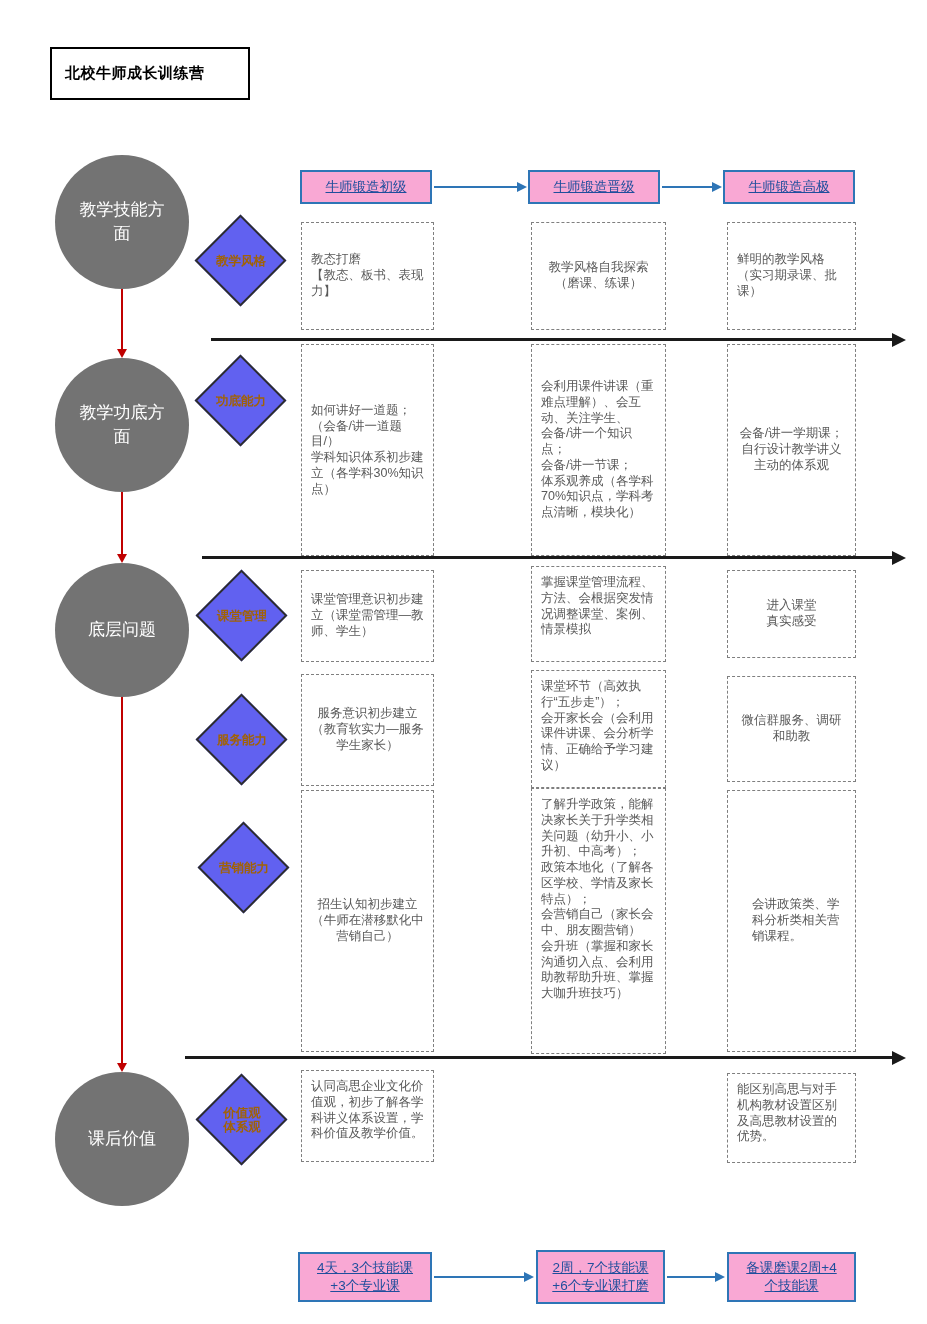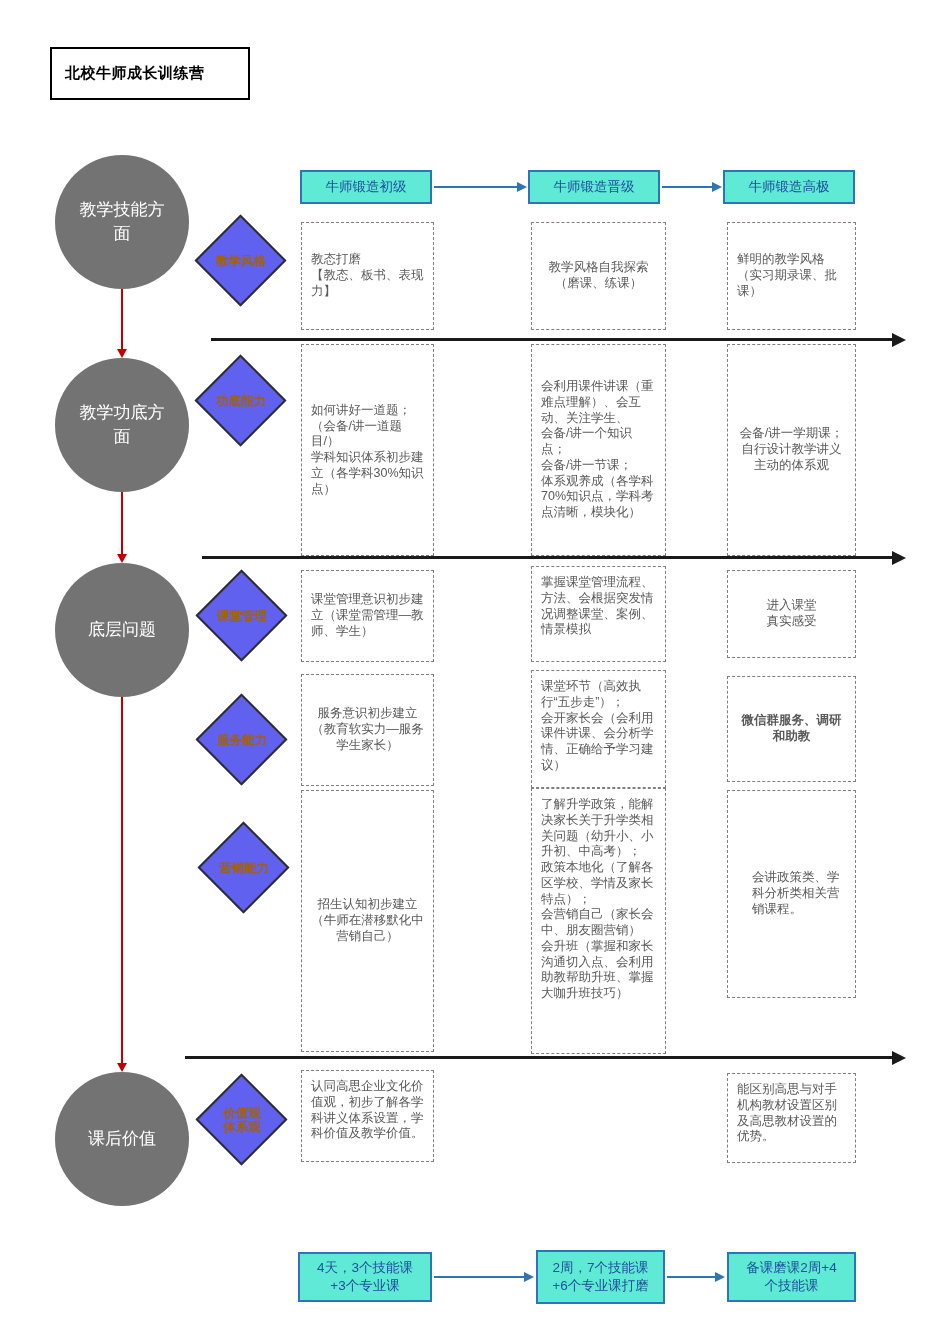--- a/index.html
+++ b/index.html
@@ -3,23 +3,23 @@
 <meta charset="utf-8">
 <style>
   * { margin:0; padding:0; box-sizing:border-box; }
   body { background:#fff; font-family:"Liberation Sans", sans-serif; }
   .canvas { position:relative; width:927px; height:1324px; background:#ffffff; overflow:hidden; }
 
   .title-box { position:absolute; left:50px; top:47px; width:200px; height:53px;
     border:2px solid #000; display:flex; align-items:center; padding-left:13px;
     font-weight:bold; font-size:15px; color:#000; letter-spacing:0.5px; }
 
-  .stage { position:absolute; border:2px solid #2E75B6; background:#5eead4; color:#1F4E9C;
+  .stage { position:absolute; border:2px solid #2E75B6; background:#f9a8d4; color:#1F4E9C;
     display:flex; align-items:center; justify-content:center; text-align:center;
-    font-size:13.5px; line-height:1.3; white-space:pre-line; }
+    font-size:13.5px; line-height:1.3; white-space:pre-line;text-decoration:underline; }
 
   .circle { position:absolute; left:55px; width:134px; height:134px; border-radius:50%;
     background:#737373; display:flex; align-items:center; justify-content:center; }
   .circle span { width:96px; text-align:center; color:#fff; font-size:17px; line-height:1.4; }
 
   .diamond { position:absolute; width:92px; height:92px; }
   .diamond-shape { position:absolute; left:13px; top:13px; width:65px; height:65px;
     background:#6161F0; border:2.5px solid #2d2d2d; transform:rotate(45deg); }
   .diamond-label { position:absolute; inset:0; display:flex; align-items:center; justify-content:center;
     font-weight:bold; font-size:12.5px; color:#a16207; text-align:center; white-space:pre-line; line-height:1.15; }
@@ -123,29 +123,29 @@
 
   <div class="cell v-mid" style="left:301px; top:570px; width:133px; height:92px;">课堂管理意识初步建立（课堂需管理—教师、学生）</div>
   <div class="cell v-top" style="left:531px; top:566px; width:135px; height:96px;">掌握课堂管理流程、方法、会根据突发情况调整课堂、案例、情景模拟</div>
   <div class="cell v-mid h-center" style="left:727px; top:570px; width:129px; height:88px;">进入课堂
 真实感受</div>
 
   <div class="cell v-mid h-center" style="left:301px; top:674px; width:133px; height:112px;">服务意识初步建立
 （教育软实力—服务学生家长）</div>
   <div class="cell v-top" style="left:531px; top:670px; width:135px; height:118px;">课堂环节（高效执行“五步走”）；
 会开家长会（会利用课件讲课、会分析学情、正确给予学习建议）</div>
-  <div class="cell v-mid h-center" style="left:727px; top:676px; width:129px; height:106px;font-weight:bold;">微信群服务、调研和助教</div>
+  <div class="cell v-mid h-center" style="left:727px; top:676px; width:129px; height:106px;">微信群服务、调研和助教</div>
 
   <div class="cell v-mid h-center" style="left:301px; top:790px; width:133px; height:262px;">招生认知初步建立
 （牛师在潜移默化中营销自己）</div>
   <div class="cell v-top" style="left:531px; top:788px; width:135px; height:266px;">了解升学政策，能解决家长关于升学类相关问题（幼升小、小升初、中高考）；
 政策本地化（了解各区学校、学情及家长特点）；
 会营销自己（家长会中、朋友圈营销）
 会升班（掌握和家长沟通切入点、会利用助教帮助升班、掌握大咖升班技巧）</div>
-  <div class="cell v-mid" style="left:727px; top:790px; width:129px; height:208px;padding-left:24px;">会讲政策类、学科分析类相关营销课程。</div>
+  <div class="cell v-mid" style="left:727px; top:790px; width:129px; height:262px;padding-left:24px;">会讲政策类、学科分析类相关营销课程。</div>
 
   <div class="cell v-top" style="left:301px; top:1070px; width:133px; height:92px;">认同高思企业文化价值观，初步了解各学科讲义体系设置，学科价值及教学价值。</div>
   <div class="cell v-top" style="left:727px; top:1073px; width:129px; height:90px;">能区别高思与对手机构教材设置区别及高思教材设置的优势。</div>
 
   <div class="stage" style="left:298px; top:1252px; width:134px; height:50px;">4天，3个技能课
 +3个专业课</div>
   <div class="stage" style="left:536px; top:1250px; width:129px; height:54px;">2周，7个技能课
 +6个专业课打磨</div>
   <div class="stage" style="left:727px; top:1252px; width:129px; height:50px;">备课磨课2周+4
 个技能课</div>

